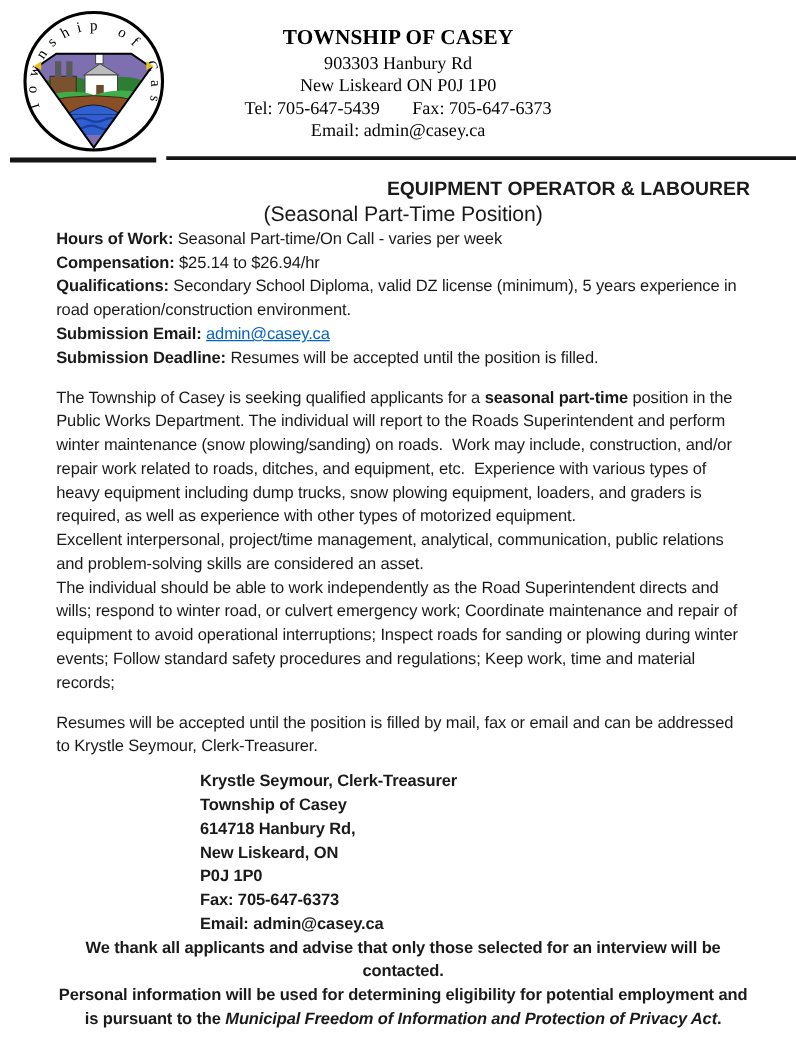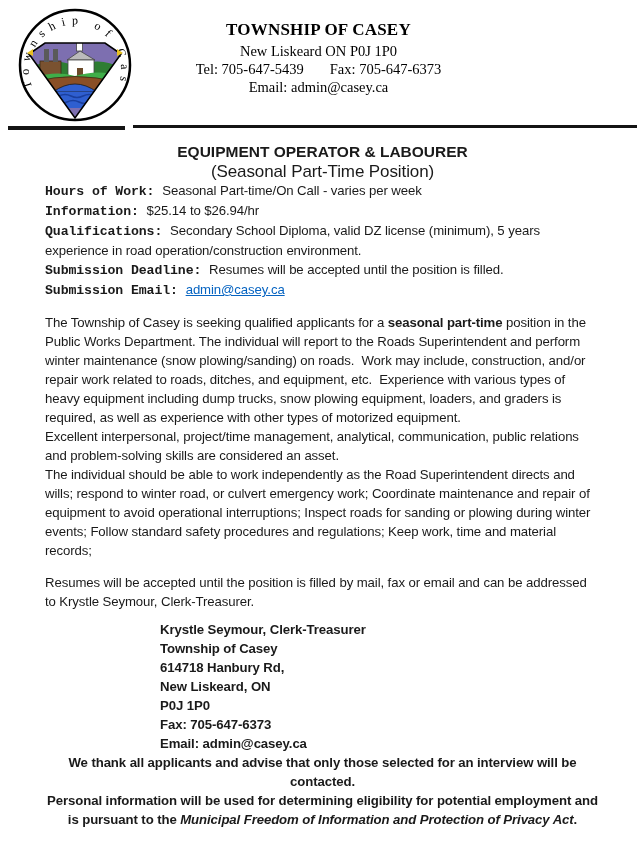--- a/index.html
+++ b/index.html
@@ -23,25 +23,25 @@
   .telfax .fax{margin-left:26px;}
   .rule-left{position:absolute;left:8px;top:126px;width:117px;height:4px;background:#141414;}
   .rule-right{position:absolute;left:133px;top:125px;right:0;height:3px;background:#141414;}
   
   .doc{
     padding:11px 37px 0 45px;
     font-size:13.2px;line-height:19px;letter-spacing:-0.1px;
   }
   .doc p{margin:0;white-space:pre-wrap;}
   .job-title{
-    text-align:center;font-weight:bold;font-size:15.5px;line-height:20px;
+    text-align:right;font-weight:bold;font-size:15.5px;line-height:20px;
     letter-spacing:0;margin:0;
   }
   .job-subtitle{text-align:center;font-size:17px;line-height:19px;margin:0 0 1px 0;}
-  .detail b{letter-spacing:-0.1px;font-family:Liberation Mono, monospace;}
+  .detail b{letter-spacing:-0.1px;}
   .gap{height:13px;}
   .gap-sm{height:9px;}
   a.email-link{color:#0563C1;text-decoration:underline;}
   .contact-block{margin-left:115px;font-weight:bold;}
   .contact-block div{line-height:19px;}
   .footer p{font-weight:bold;text-align:center;}
   .footer i{font-style:italic;}
 </style>
 </head>
 <body>
@@ -90,39 +90,40 @@
         <path d="M16,98 Q40,92 50,102 L62,114 L74,100 Q92,90 108,98 L108,118 L16,118 Z" fill="#3fae49"></path>
       </g>
 
       <polygon points="16,48 32,37 92,37 108,48 62,112" fill="none" stroke="#000000" stroke-width="1.6"></polygon>
       <polygon points="14,47 20,43 20,50" fill="#e8c020"></polygon>
       <polygon points="110,47 104,43 104,50" fill="#e8c020"></polygon>
     </svg>
 
     <div class="header-text">
       <div class="org-name">TOWNSHIP OF CASEY</div>
+      <div>903303 Hanbury Rd</div>
       <div>New Liskeard ON P0J 1P0</div>
       <div class="telfax"><span class="tel">Tel: 705-647-5439</span><span class="fax">Fax: 705-647-6373</span></div>
       <div>Email: admin@casey.ca</div>
     </div>
 
     <div class="rule-left"></div>
     <div class="rule-right"></div>
   </div>
 
   <div class="doc">
 
     <p class="job-title">EQUIPMENT OPERATOR &amp; LABOURER</p>
     <p class="job-subtitle">(Seasonal Part-Time Position)</p>
 
     <p class="detail"><b>Hours of Work: </b><span>Seasonal Part-time/On Call - varies per week</span></p>
-    <p class="detail"><b>Information: </b><span>$25.14 to $26.94/hr</span></p>
+    <p class="detail"><b>Compensation: </b><span>$25.14 to $26.94/hr</span></p>
     <p class="detail"><b>Qualifications: </b><span>Secondary School Diploma, valid DZ license (minimum), 5 years experience in road operation/construction environment.</span></p>
+    <p class="detail"><b>Submission Email: </b><a class="email-link" href="#">admin@casey.ca</a></p>
     <p class="detail"><b>Submission Deadline: </b><span>Resumes will be accepted until the position is filled.</span></p>
-    <p class="detail"><b>Submission Email: </b><a class="email-link" href="#">admin@casey.ca</a></p>
 
     <div class="gap"></div>
 
     <p><span>The Township of Casey is seeking qualified applicants for a </span><b>seasonal part-time</b><span> position in the Public Works Department. The individual will report to the Roads Superintendent and perform winter maintenance (snow plowing/sanding) on roads.  Work may include, construction, and/or repair work related to roads, ditches, and equipment, etc.  Experience with various types of heavy equipment including dump trucks, snow plowing equipment, loaders, and graders is required, as well as experience with other types of motorized equipment.</span></p>
     <p>Excellent interpersonal, project/time management, analytical, communication, public relations and problem-solving skills are considered an asset.</p>
     <p>The individual should be able to work independently as the Road Superintendent directs and wills; respond to winter road, or culvert emergency work; Coordinate maintenance and repair of equipment to avoid operational interruptions; Inspect roads for sanding or plowing during winter events; Follow standard safety procedures and regulations; Keep work, time and material records;</p>
 
     <div class="gap"></div>
 
     <p>Resumes will be accepted until the position is filled by mail, fax or email and can be addressed to Krystle Seymour, Clerk-Treasurer.</p>

